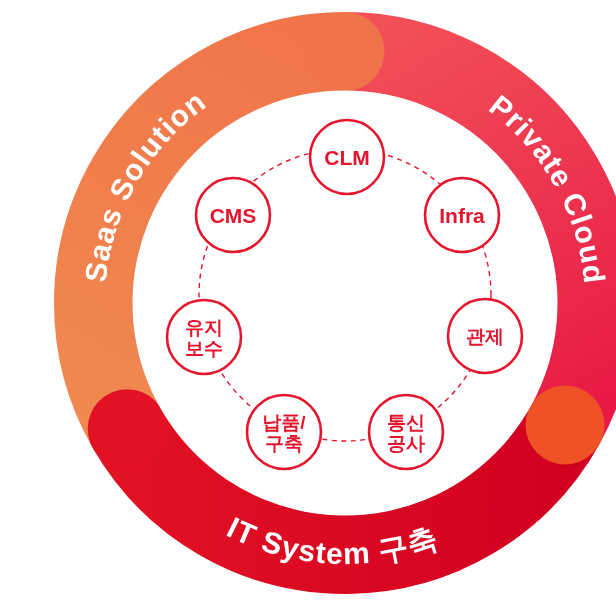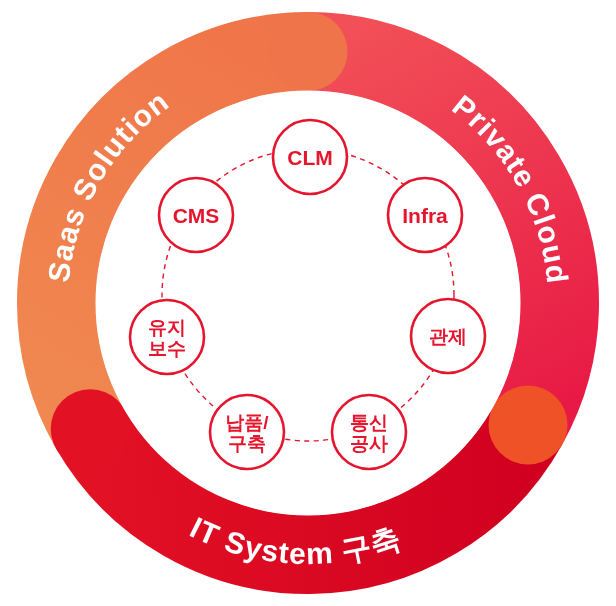--- a/index.html
+++ b/index.html
@@ -8,20 +8,21 @@
     background: #ffffff;
     width: 616px;
     height: 606px;
     overflow: hidden;
     font-family: "Liberation Sans", sans-serif;
   }
   .stage {
     position: relative;
     width: 520px;
     height: 606px;
+    padding-left: 37px;
   }
   svg { display: block; }
   .band-label {
     font-family: "Liberation Sans", sans-serif;
     font-size: 30px;
     font-weight: bold;
     fill: #ffffff;
     letter-spacing: 1px;
   }
   .node-circle {

